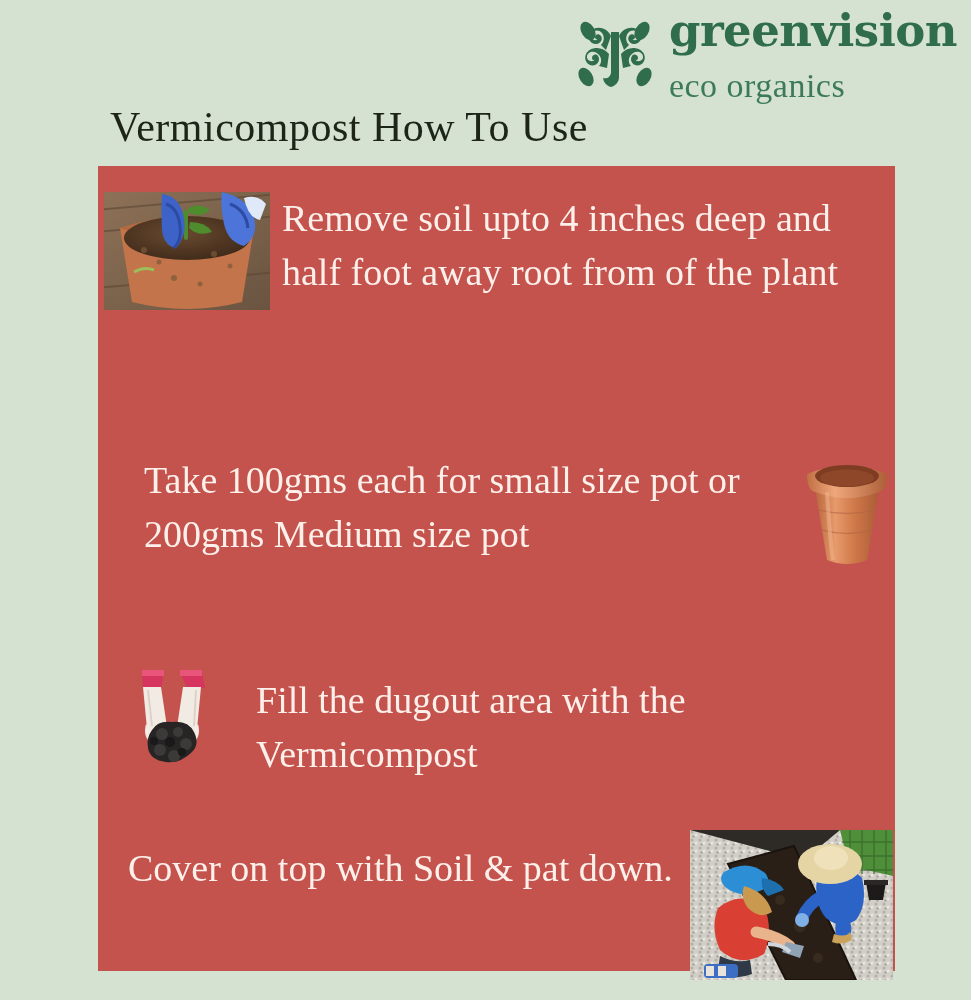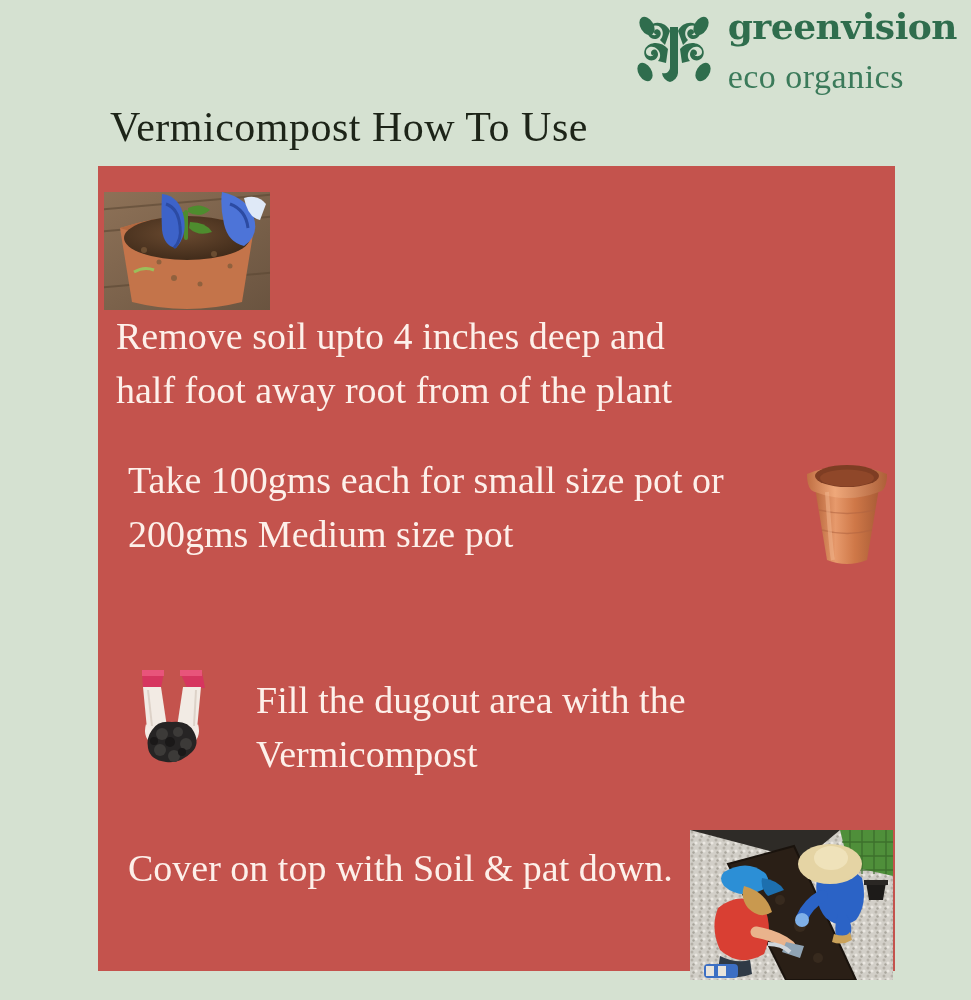--- a/index.html
+++ b/index.html
@@ -32,21 +32,21 @@
   }
   .brand-words {
     display: flex;
     flex-direction: column;
     line-height: 1;
     padding-top: 2px;
   }
   .brand-name {
     font-family: "DejaVu Serif", "Liberation Serif", serif;
     font-weight: 700;
-    font-size: 36px;
+    font-size: 45px;
     color: #2f6d4d;
     letter-spacing: -0.5px;
     text-align: center;
   }
   .brand-tag {
     font-family: "Liberation Serif", "DejaVu Serif", serif;
     font-weight: 400;
     font-size: 34px;
     color: #3b7a5a;
     letter-spacing: 0.5px;
@@ -81,25 +81,25 @@
     align-items: flex-start;
   }
 
   .step-text {
     color: #fdf0ea;
     font-size: 38px;
     line-height: 1.42;
   }
 
   
-  .step-1 { left: 6px;  top: 26px;  width: 780px; flex-direction: column; }
+  .step-1 { left: 6px;  top: 26px;  width: 780px; }
   .step-1 .step-text { width: 610px; padding-left: 12px; }
 
   .step-2 { left: 30px; top: 288px; width: 765px; }
-  .step-2 .step-text { width: 640px; }
+  .step-2 .step-text { width: 640px; margin-left: 16px; }
 
   .step-3 { left: 28px; top: 500px; width: 760px; }
   .step-3 .step-text { width: 570px; padding-left: 38px; padding-top: 8px; }
 
   .step-4 { left: 30px; top: 660px; width: 765px; margin-top: 16px; }
   .step-4 .step-text { width: 560px; }
 
   
   .thumb {
     flex: 0 0 auto;

